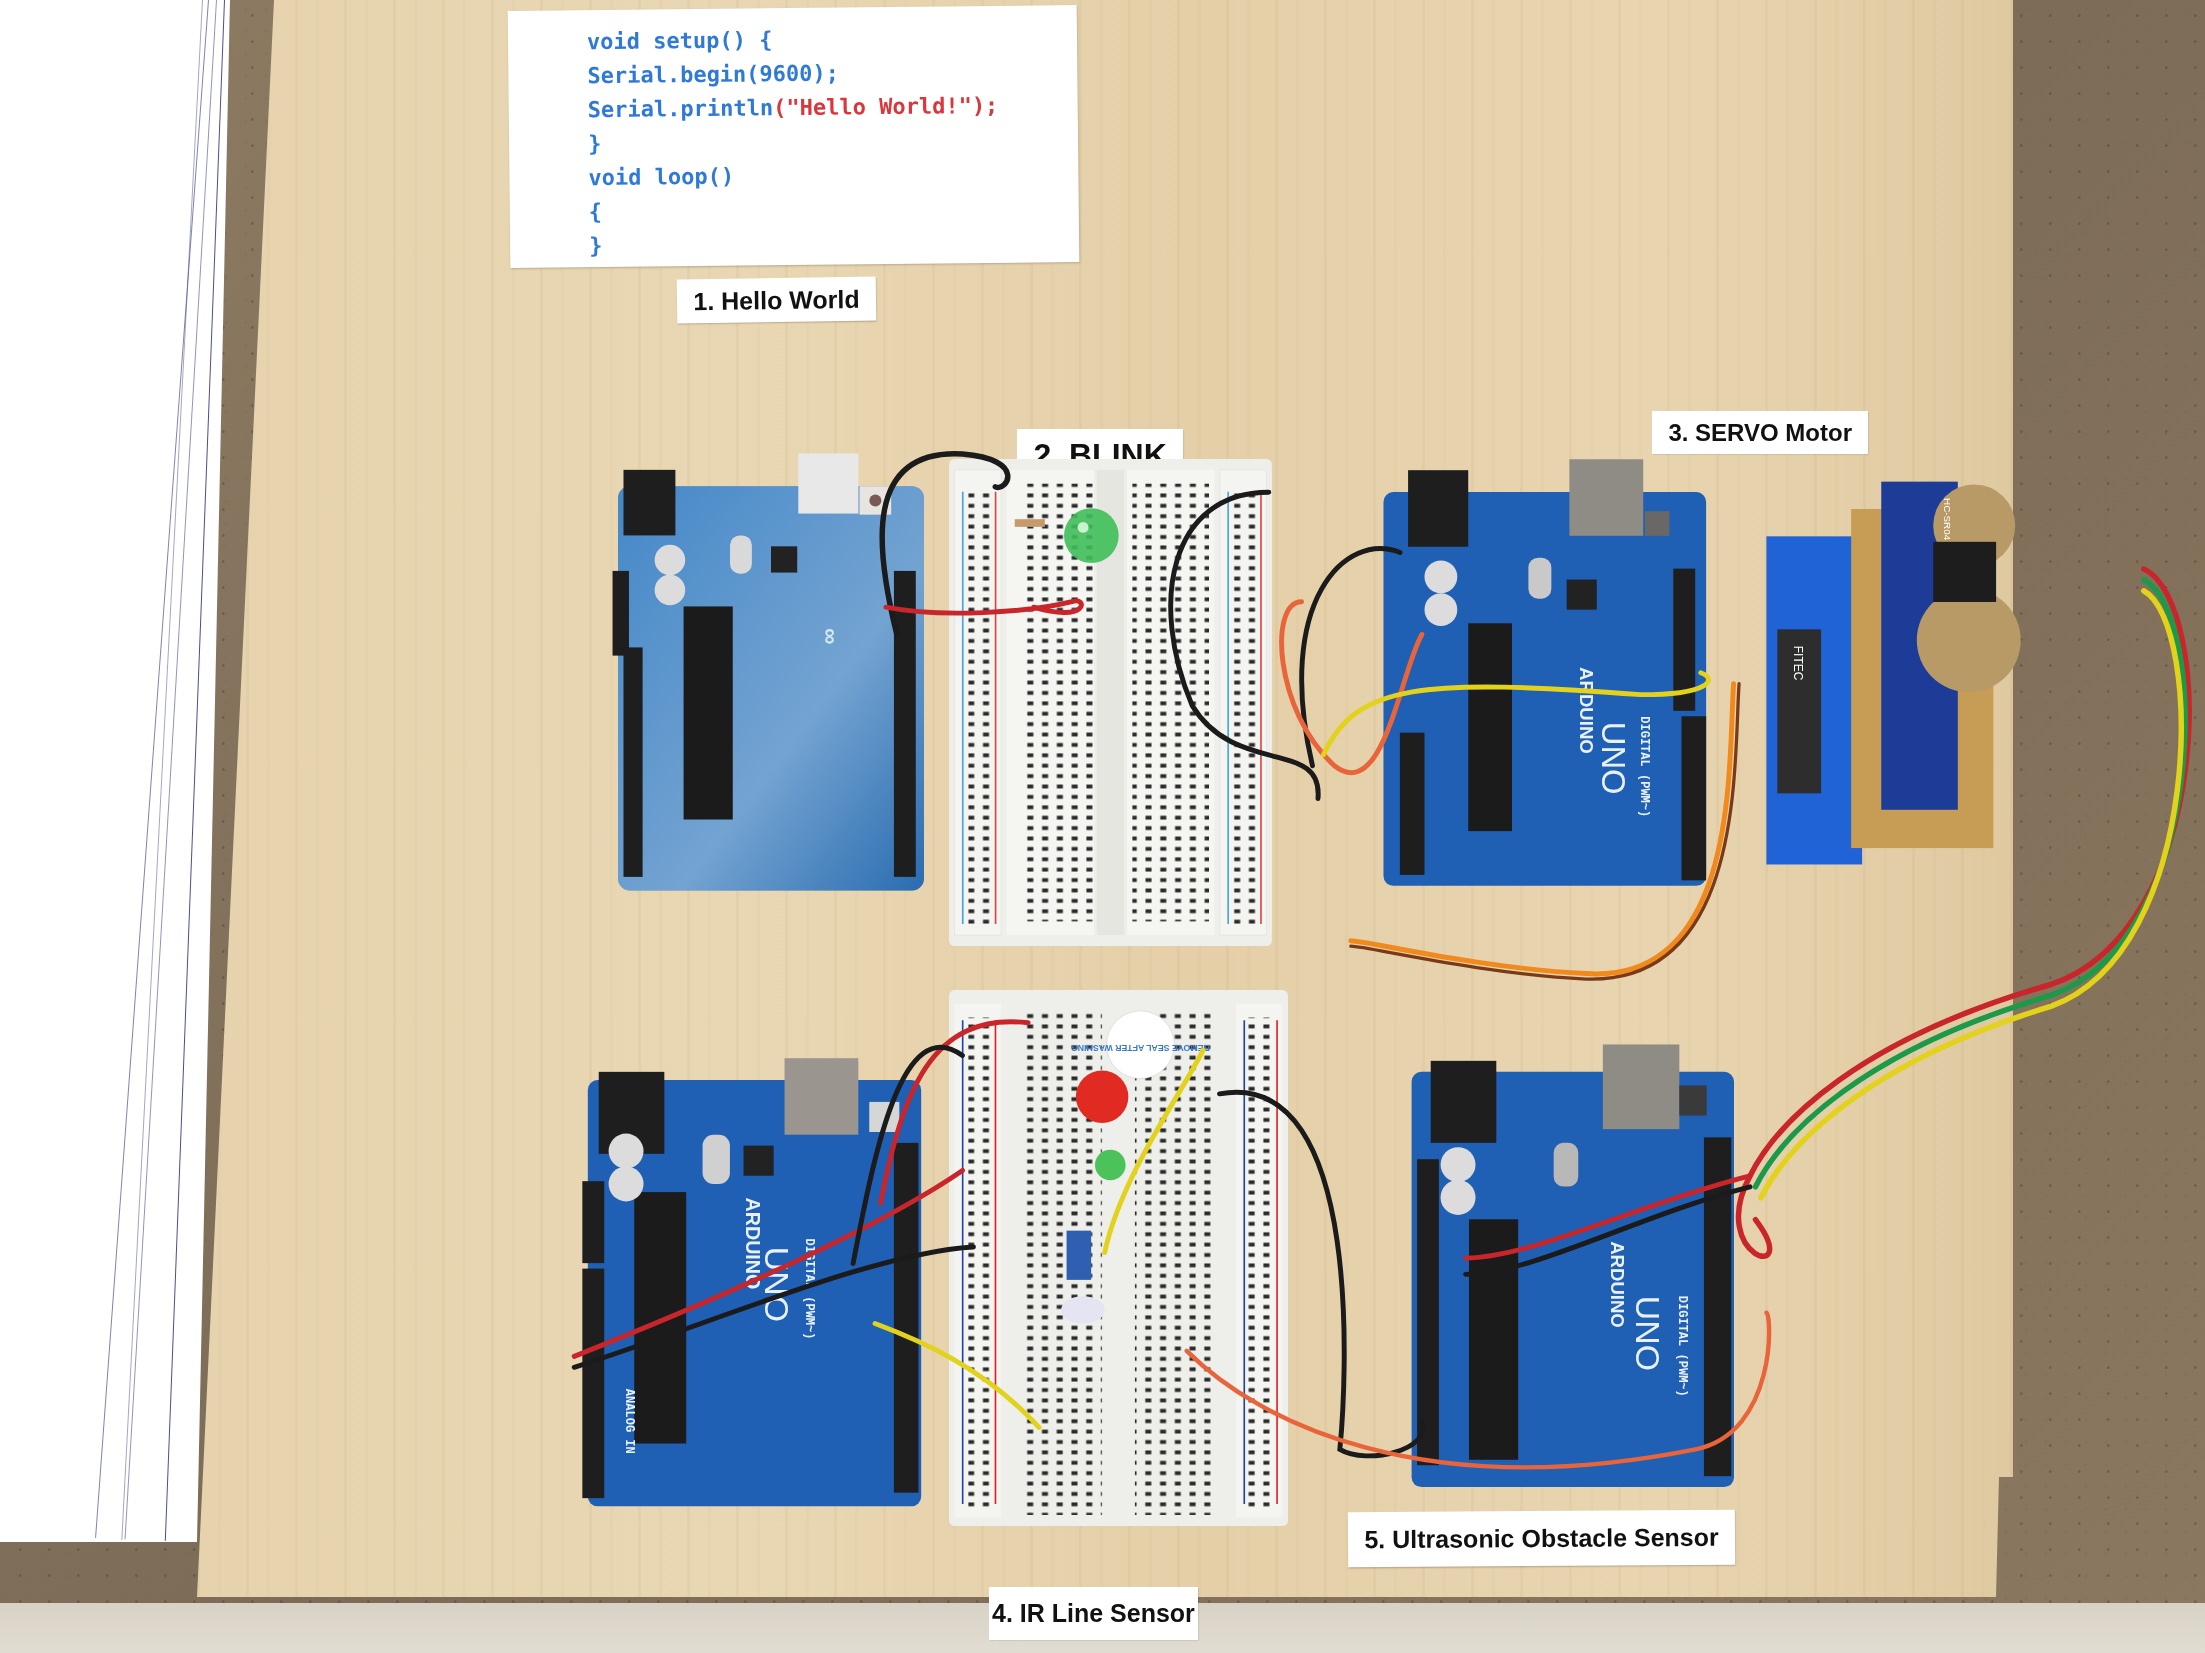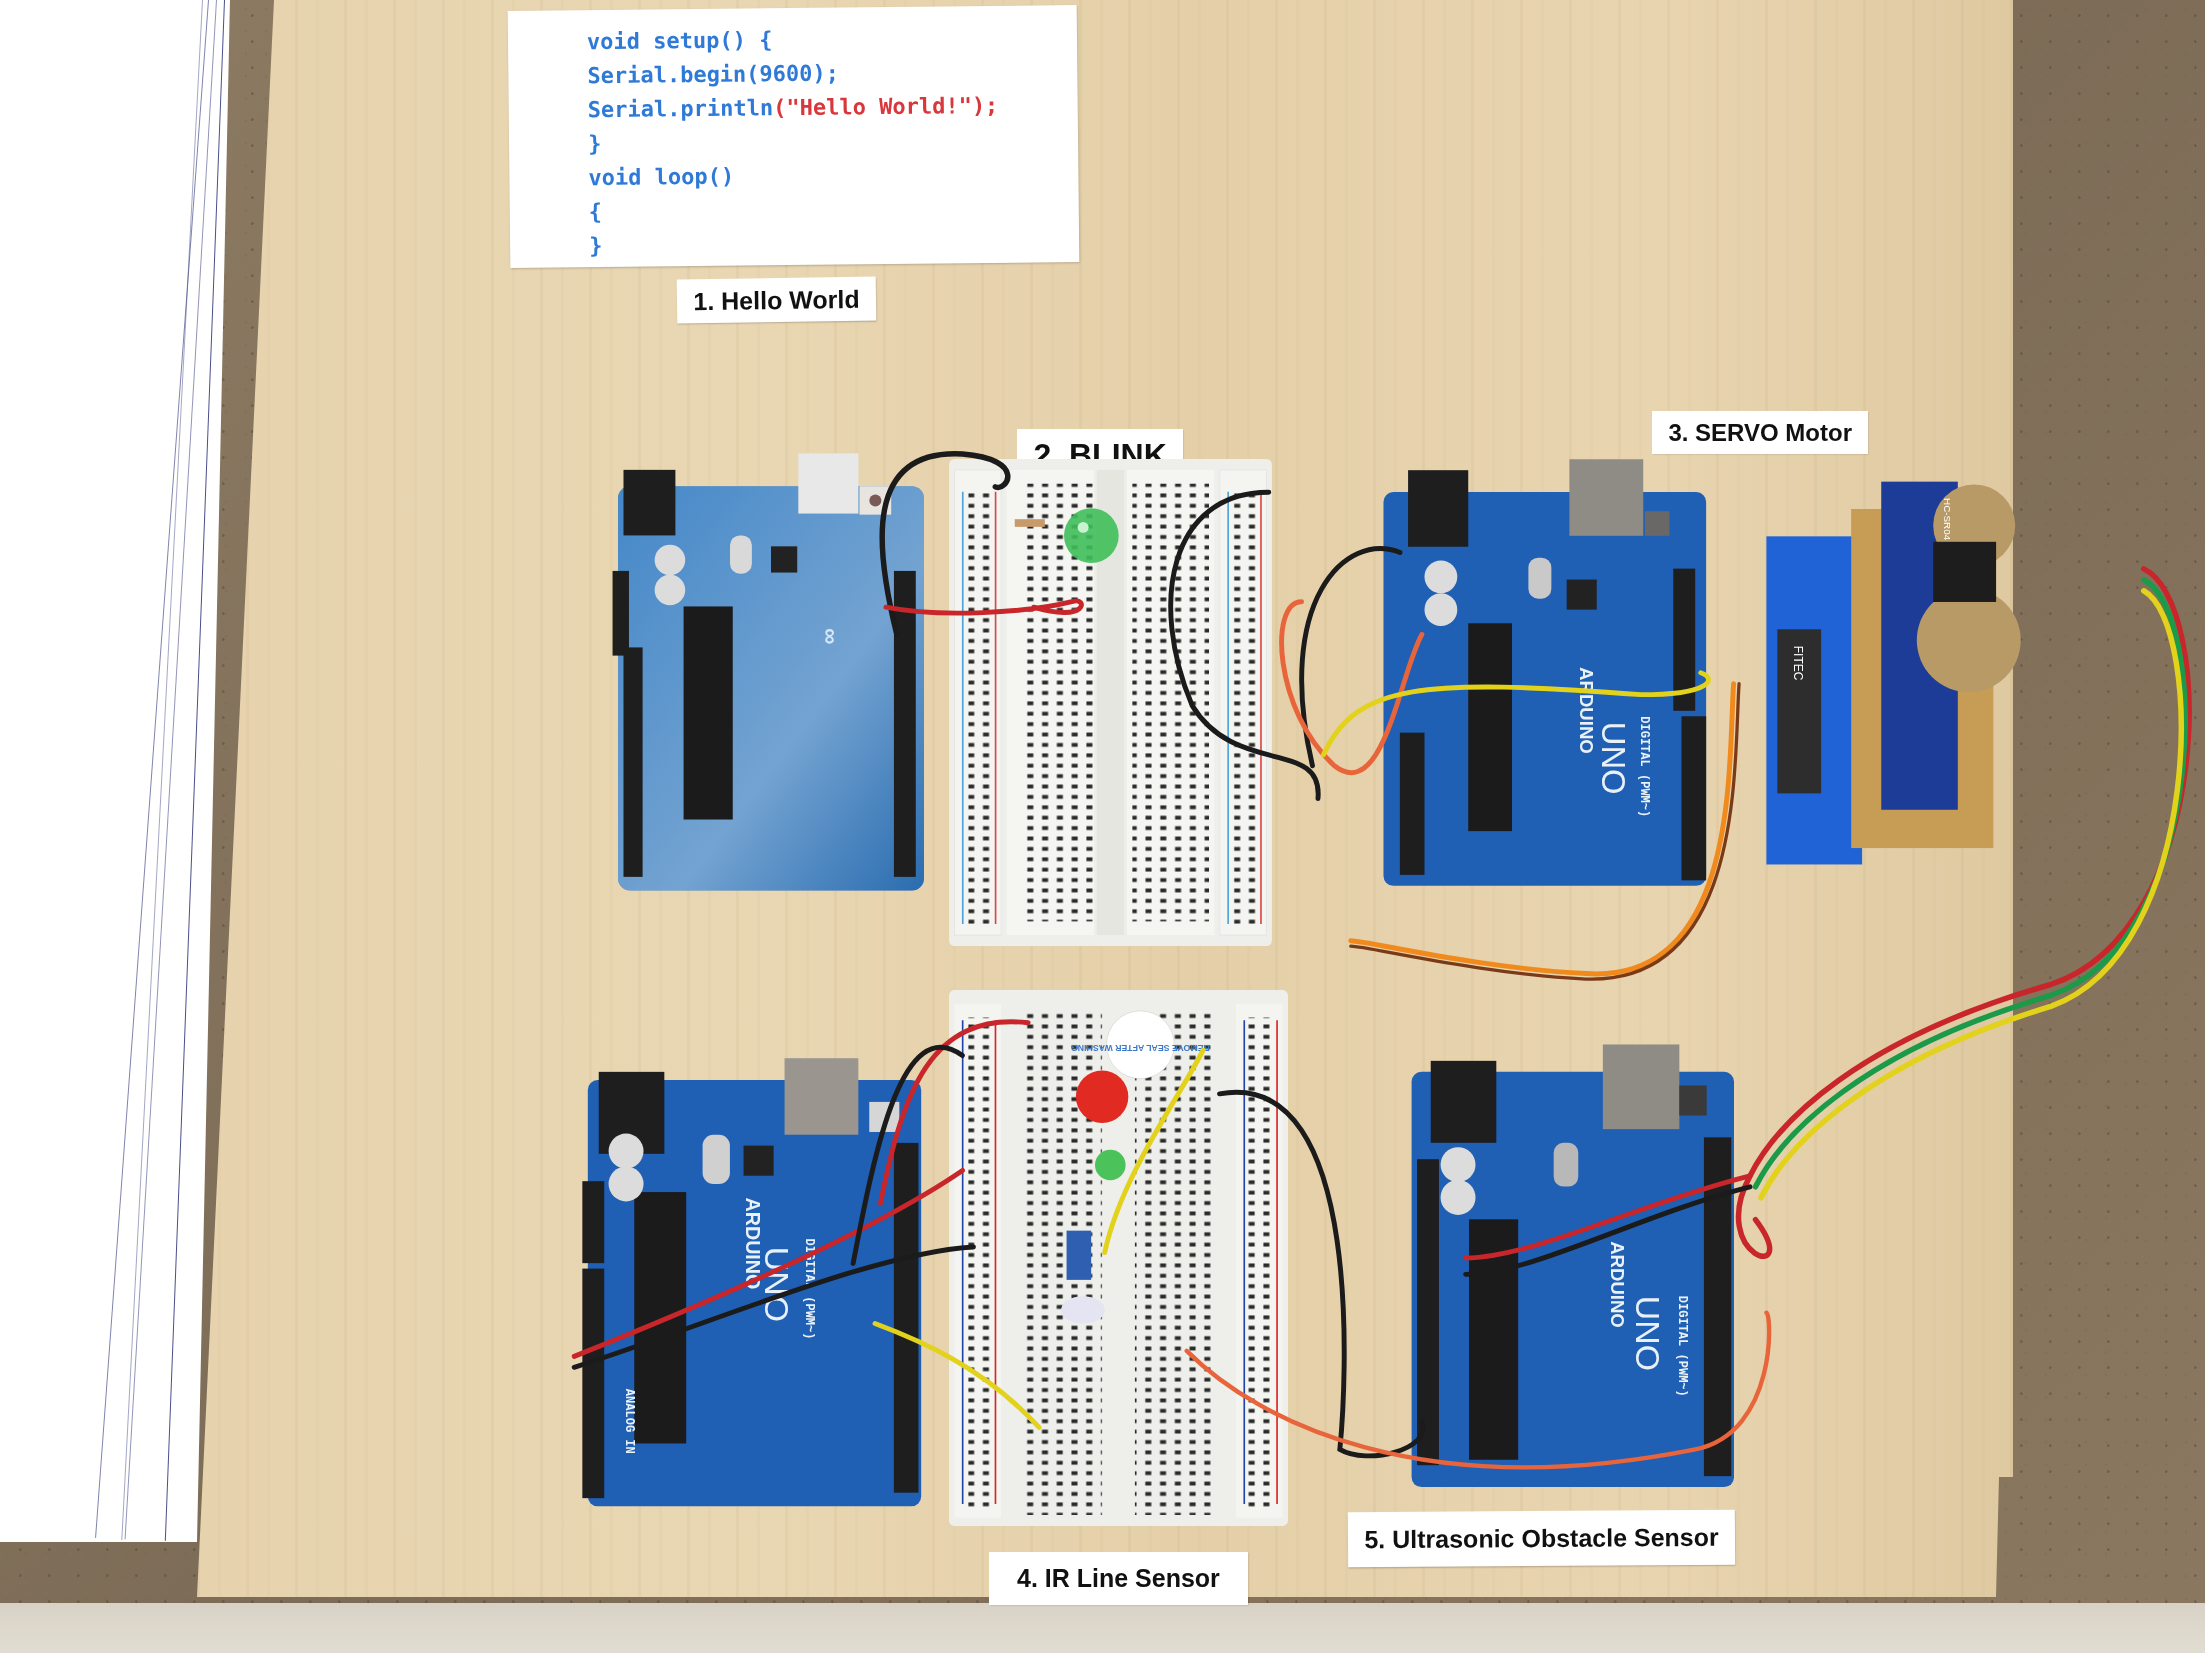--- a/index.html
+++ b/index.html
@@ -96,21 +96,21 @@
 <span>Serial.println</span><span class="str">("Hello World!");</span>
 <span>}</span>
 <span>void loop()</span>
 <span>{</span>
 <span>}</span></pre>
   </div>
 
   <div class="label" style="left:677px;top:278px;transform:rotate(-0.8deg);">1.  Hello World</div>
   <div class="label" style="left:1017px;top:429px;font-size:32px;">2.  BLINK</div>
   <div class="label" style="left:1652px;top:411px;font-size:24px;">3.  SERVO Motor</div>
-  <div class="label" style="left:989px;top:1552px;padding:12px 28px;">4.  IR Line Sensor</div>
+  <div class="label" style="left:989px;top:1587px;padding:12px 3px;">4.  IR Line Sensor</div>
   <div class="label" style="left:1348px;top:1511px;padding:13px 16.4px;transform:rotate(-0.4deg);">5.  Ultrasonic Obstacle Sensor</div>
 
   <svg class="board" style="left:607px;top:448px;" width="328" height="448" viewBox="0 0 600 820">
     <rect x="20" y="70" width="560" height="740" rx="22" fill="#2a6cb0"></rect>
     <rect x="20" y="70" width="560" height="740" rx="22" fill="url(#g1)" opacity=".5"></rect>
     <defs>
       <linearGradient id="g1" x1="0" y1="0" x2="1" y2="1">
           <stop offset="0" stop-color="#5ea3e0"></stop>
           <stop offset=".6" stop-color="#bcdaf2"></stop>
           <stop offset="1" stop-color="#2a6cb0"></stop>

